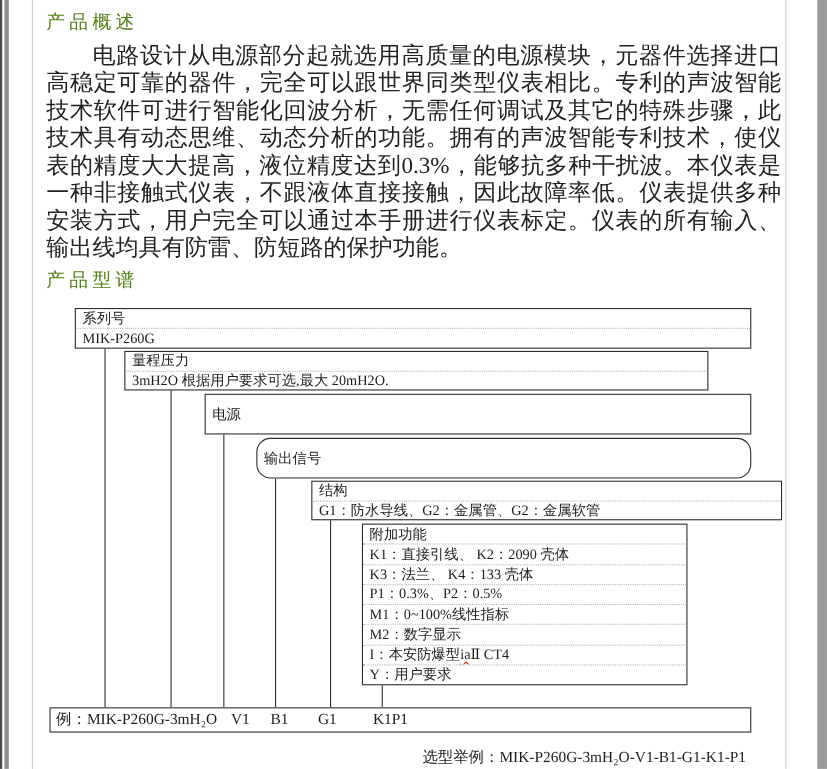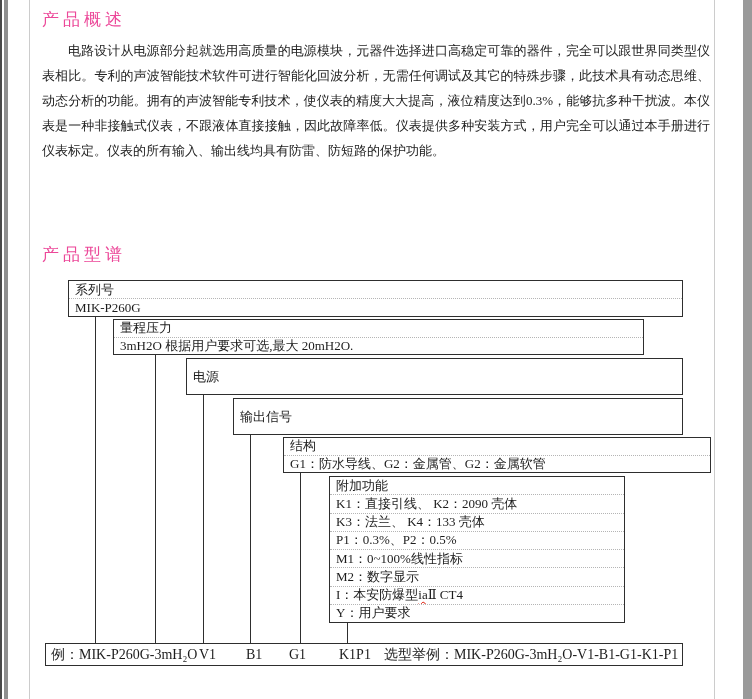--- a/index.html
+++ b/index.html
@@ -10,37 +10,37 @@
   }
   
   .edge-black-left{position:absolute;left:0;top:0;width:2px;height:699px;background:#4a4a4a;}
   .edge-gray-left{position:absolute;left:4px;top:0;width:4px;height:699px;background:#8f8f8f;}
   .edge-gray-right{position:absolute;left:743px;top:0;width:9px;height:699px;background:#9a9a9a;}
   .margin-line{position:absolute;top:0;height:699px;width:1px;background:#cccccc;}
   #margin-line-left{left:29px;}
   #margin-line-right{left:714px;}
 
   
-  .heading{position:absolute;left:42px;font-size:17px;letter-spacing:4px;color:#ec4899;white-space:nowrap;}
+  .heading{position:absolute;left:42px;font-size:17px;letter-spacing:4px;color:#4d7c0f;white-space:nowrap;}
   #overview-heading{top:8px;}
   #spectrum-heading{top:228px;margin-top:15px;}
   #overview-paragraph{
     position:absolute;left:42px;top:38px;width:668px;
-    font-size:13px;line-height:25px;text-align:justify;text-indent:2em;color:#222;
+    font-size:21px;line-height:25px;text-align:justify;text-indent:2em;color:#222;
   }
 
   
   .mbox{position:absolute;border:1px solid #2e2e2e;background:#fff;box-sizing:border-box;
         display:flex;flex-direction:column;}
   .mbox .row{flex:1;display:flex;align-items:center;padding-left:6px;font-size:13px;white-space:nowrap;overflow:hidden;}
   .mbox .row + .row{border-top:1px dotted #b5b5b5;}
   #box-series    {left:68px; top:280px;width:615px;height:37px;text-align:center;}
   #box-range     {left:113px;top:319px;width:531px;height:36px;justify-content:space-between;}
   #box-power     {left:186px;top:358px;width:497px;height:37px;}
-  #box-output    {left:233px;top:398px;width:450px;height:37px;}
+  #box-output    {left:233px;top:398px;width:450px;height:37px;border-radius:13px;}
   #box-structure {left:283px;top:437px;width:428px;height:36px;}
   #box-additional{left:329px;top:476px;width:296px;height:147px;}
 
   .spell-mark{
     text-decoration:underline;text-decoration-style:wavy;
     text-decoration-color:#dd1100;text-underline-offset:2px;text-decoration-thickness:1px;
   }
 
   
   .vline{position:absolute;width:1px;background:#2e2e2e;}
@@ -51,25 +51,25 @@
   #vline-structure {left:300px;top:473px;height:170px;}
   #vline-additional{left:347px;top:623px;height:20px;}
 
   
   #example-box{
     position:absolute;left:45px;top:643px;width:638px;height:23px;
     border:1px solid #2e2e2e;box-sizing:border-box;background:#fff;font-size:14px;
   }
   .ex-seg{position:absolute;top:0;line-height:21px;white-space:nowrap;}
   #ex-prefix{left:5px;}
-  #ex-power{left:153px;}
+  #ex-power{left:164px;}
   #ex-output{left:200px;}
   #ex-structure{left:243px;}
   #ex-additional{left:293px;text-align:center;}
-  #ex-full{left:338px;}
+  #ex-full{left:338px;margin-top:35px;}
 </style>
 </head>
 <body>
 
 <div class="edge-black-left"></div>
 <div class="edge-gray-left"></div>
 <div class="edge-gray-right"></div>
 <div class="margin-line" id="margin-line-left"></div>
 <div class="margin-line" id="margin-line-right"></div>
 

